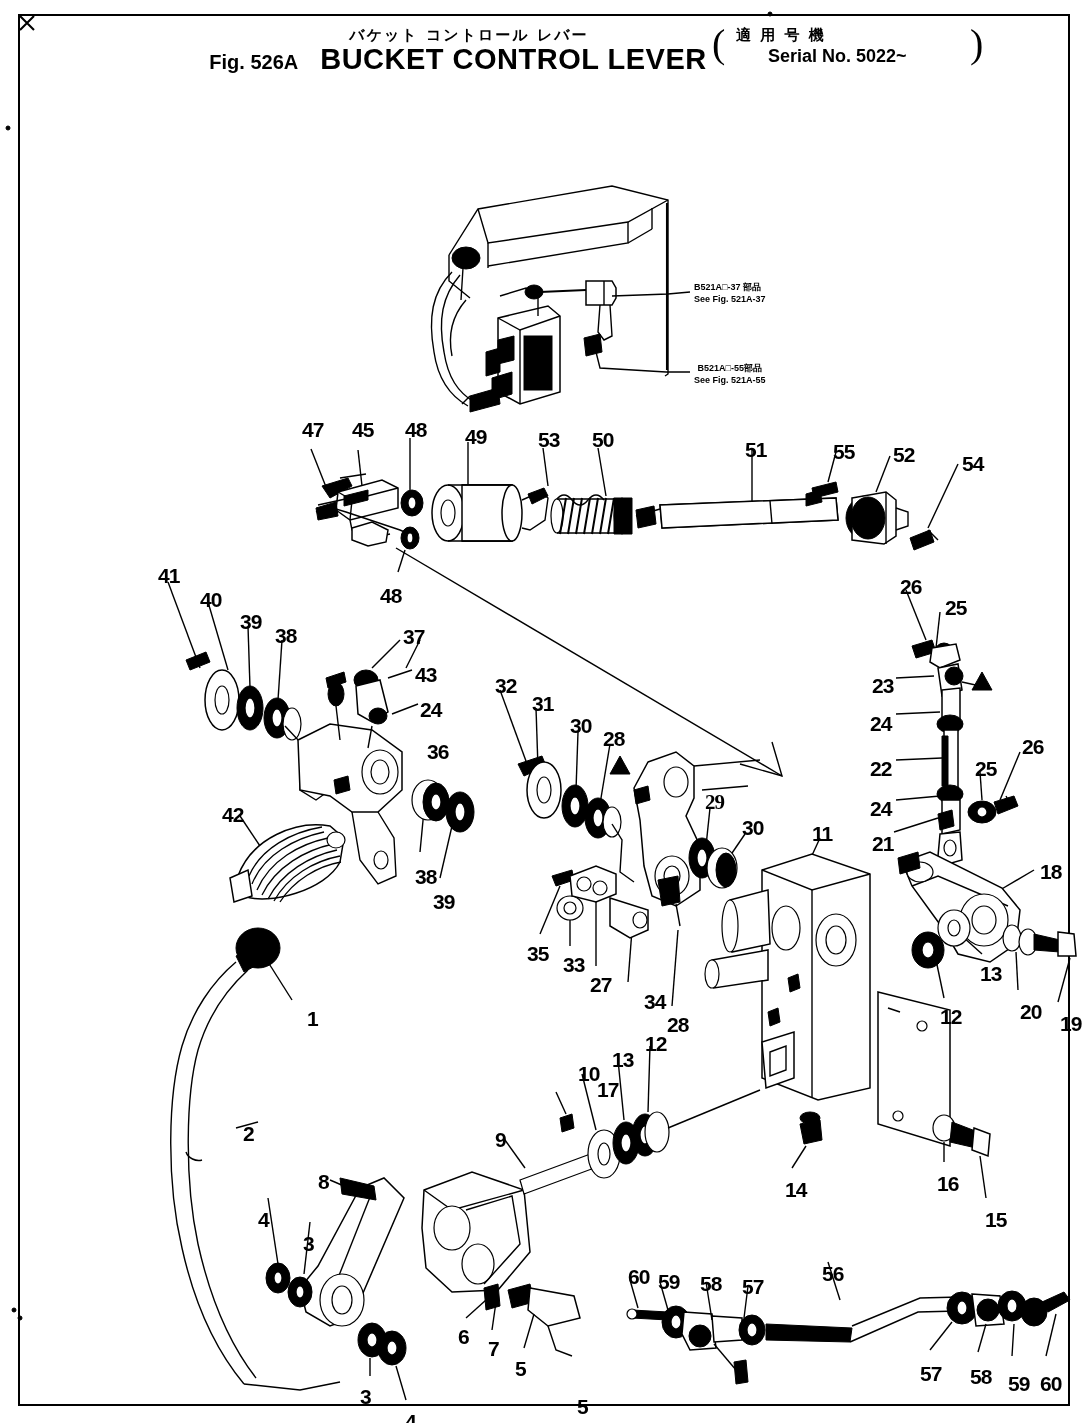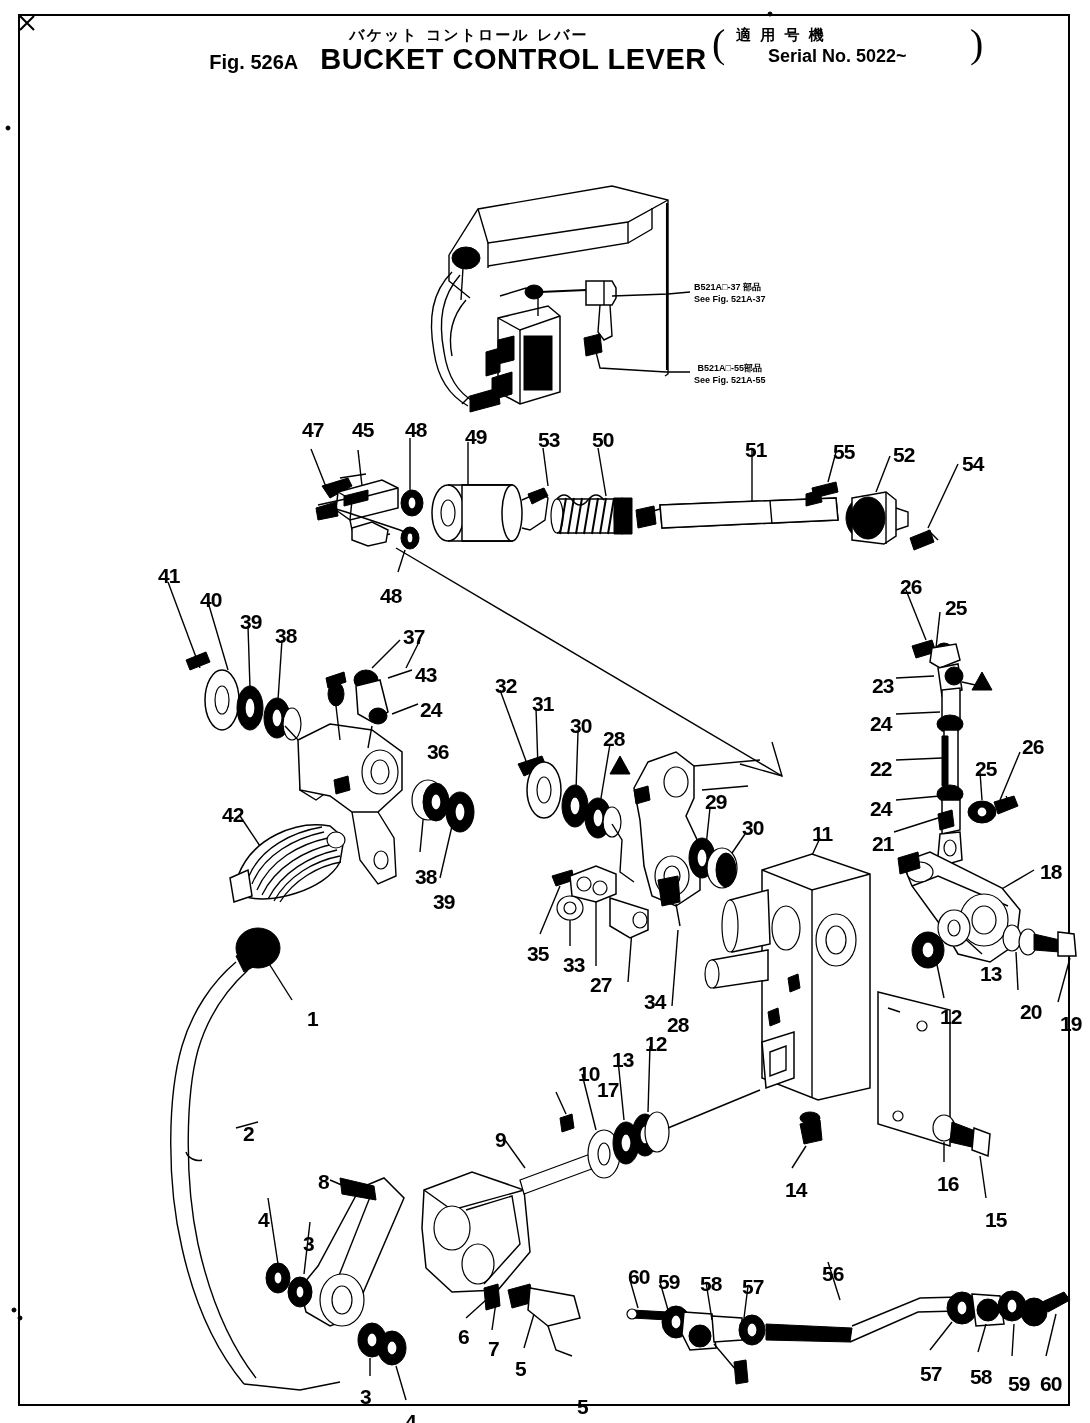--- a/index.html
+++ b/index.html
@@ -541,21 +541,21 @@
       <div class="callnum" style="left: 415px; top: 663px;">43</div>
       <div class="callnum" style="left: 420px; top: 698px;">24</div>
       <div class="callnum" style="left: 427px; top: 740px;">36</div>
       <div class="callnum" style="left: 222px; top: 803px;">42</div>
       <div class="callnum" style="left: 415px; top: 865px;">38</div>
       <div class="callnum" style="left: 433px; top: 890px;">39</div>
       <div class="callnum" style="left: 495px; top: 674px;">32</div>
       <div class="callnum" style="left: 532px; top: 692px;">31</div>
       <div class="callnum" style="left: 570px; top: 714px;">30</div>
       <div class="callnum" style="left: 603px; top: 727px;">28</div>
-      <div class="callnum" style="left: 705px; top: 790px;">29</div>
+      <div class="callnum" style="left: 705px; top: 790px; font-family: Liberation Serif, serif;">29</div>
       <div class="callnum" style="left: 742px; top: 816px;">30</div>
       <div class="callnum" style="left: 527px; top: 942px;">35</div>
       <div class="callnum" style="left: 563px; top: 953px;">33</div>
       <div class="callnum" style="left: 590px; top: 973px;">27</div>
       <div class="callnum" style="left: 644px; top: 990px;">34</div>
       <div class="callnum" style="left: 667px; top: 1013px;">28</div>
       <div class="callnum" style="left: 812px; top: 822px;">11</div>
       <div class="callnum" style="left: 900px; top: 575px;">26</div>
       <div class="callnum" style="left: 945px; top: 596px;">25</div>
       <div class="callnum" style="left: 872px; top: 674px;">23</div>

